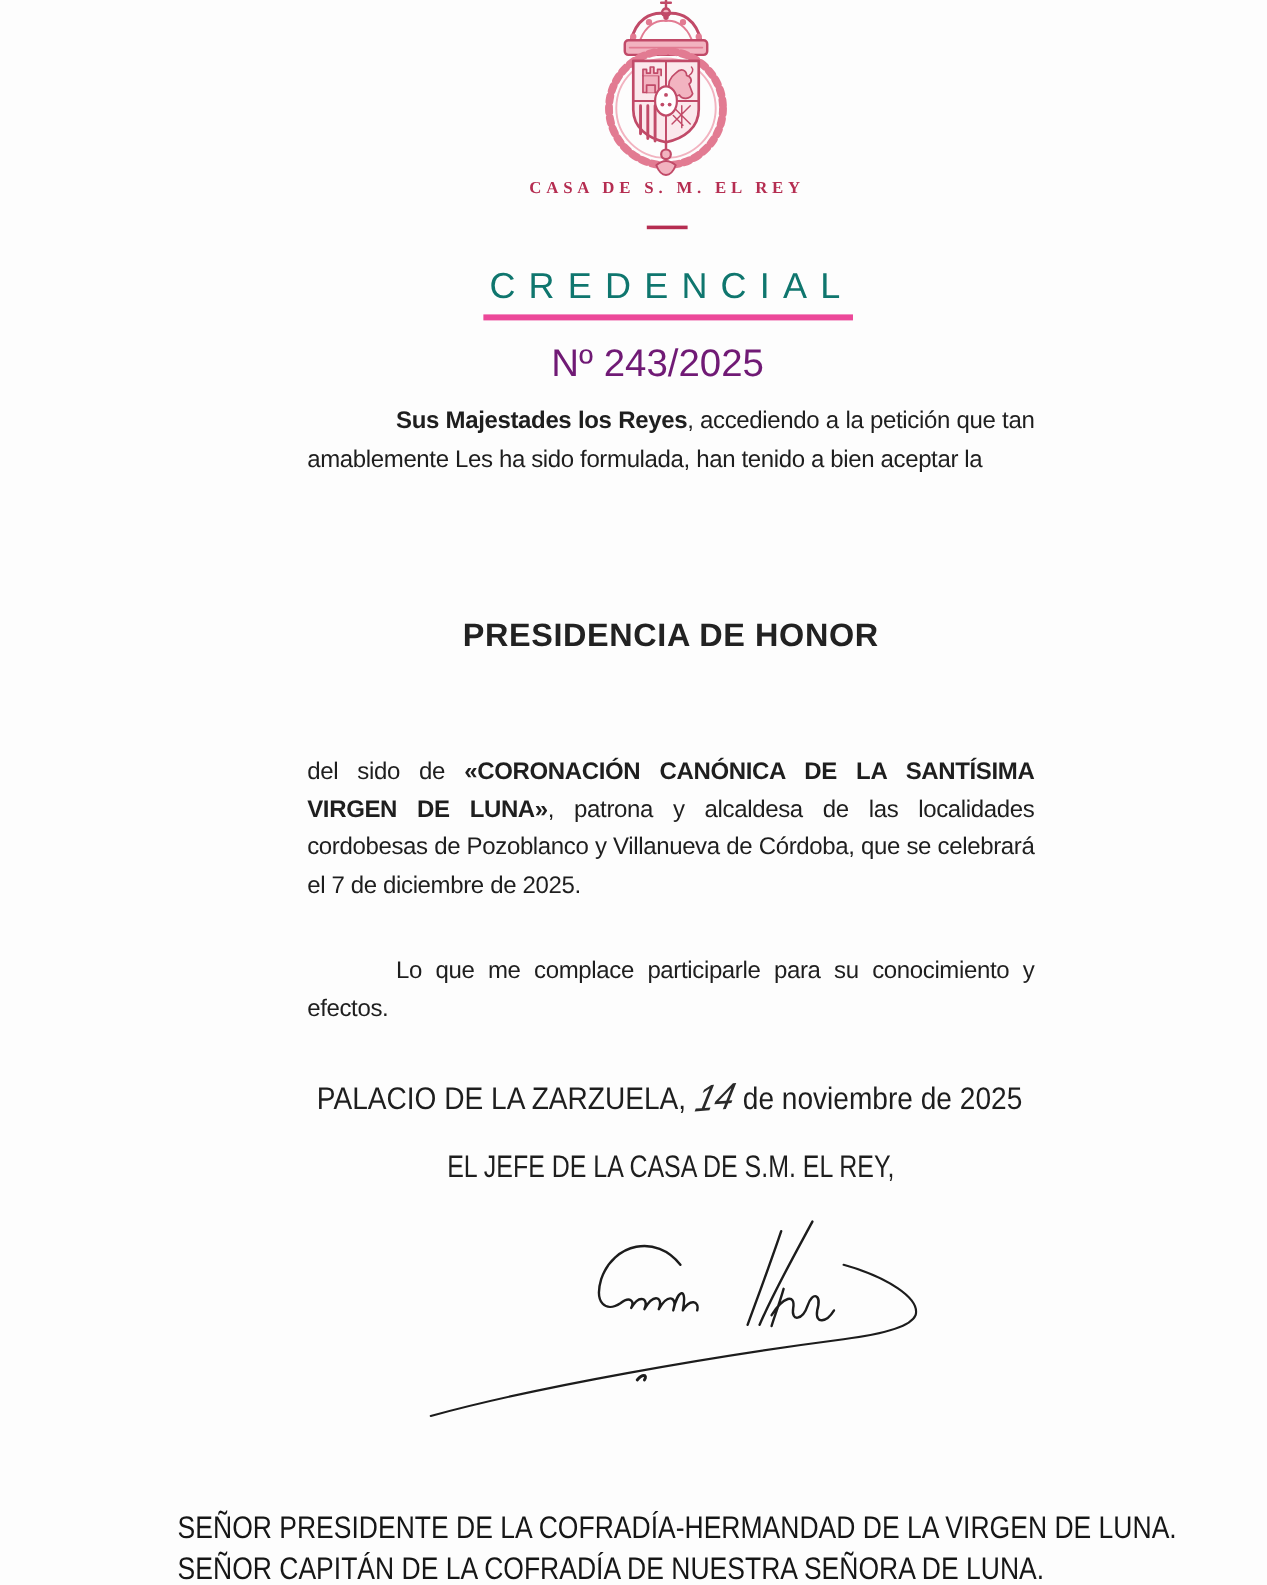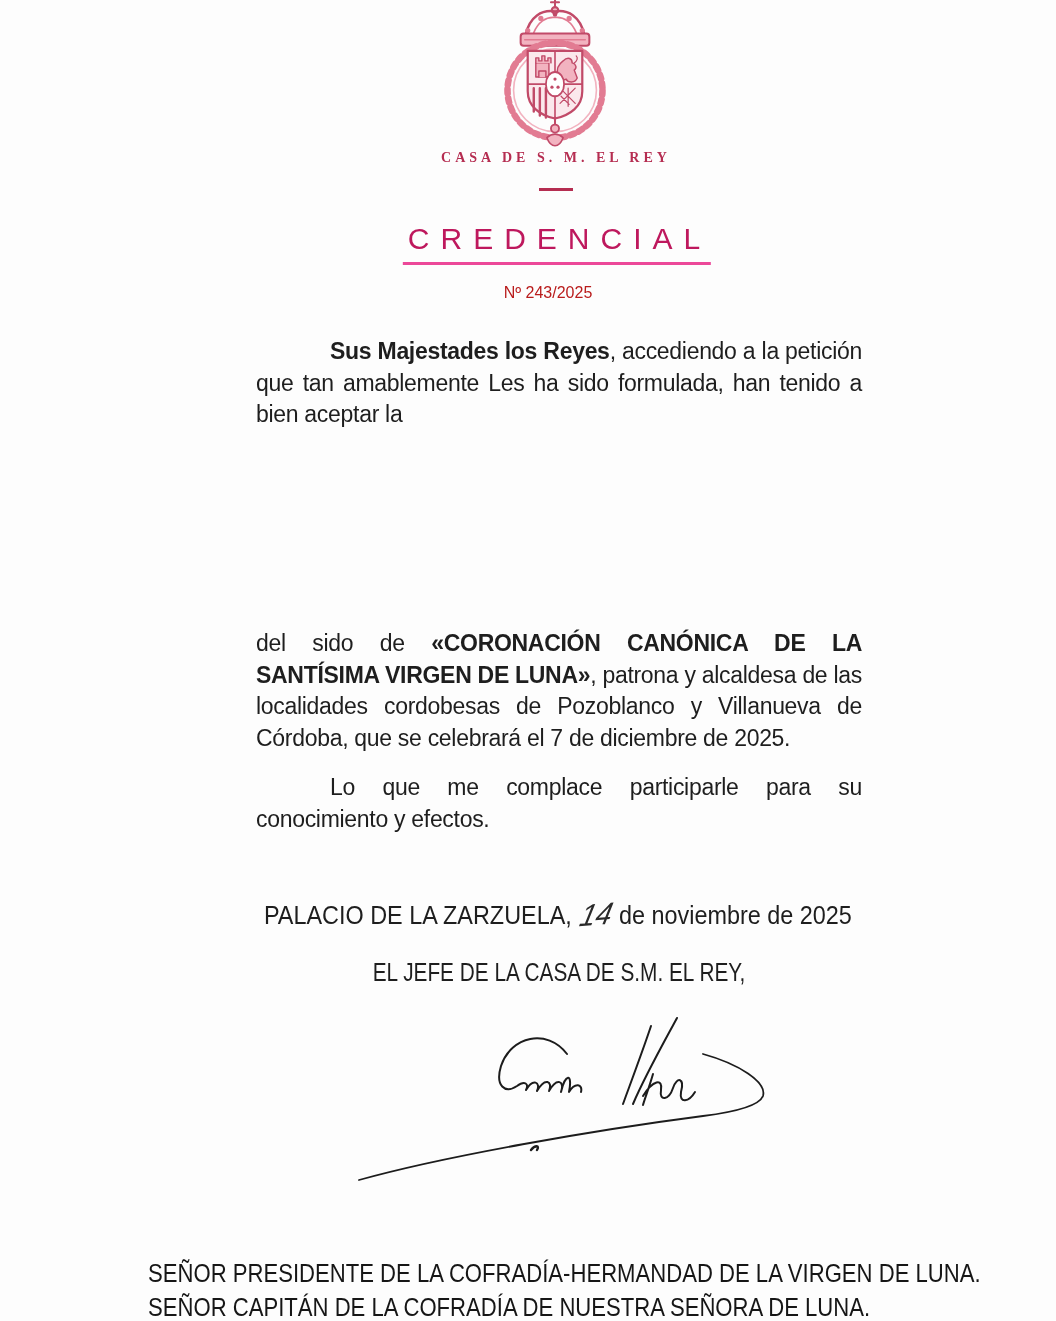--- a/index.html
+++ b/index.html
@@ -15,41 +15,41 @@
     font-family:"Liberation Serif", serif; font-weight:700; font-size:14px;
     letter-spacing:4px; color:#b52d51; white-space:nowrap;
   }
   .org-rule{
     position:absolute; top:188px; left:556px; transform:translateX(-50%);
     width:34px; height:3px; background:#b52d51;
   }
   
   .doc-title{
     position:absolute; top:222px; left:557px; transform:translateX(-50%);
-    font-size:30px; letter-spacing:11px; color:#be185d; white-space:nowrap;
-    border-bottom:3px solid #ec4899; padding:0 0 6px 5px; font-weight:500;
+    font-size:30px; letter-spacing:11px; color:#0f766e; white-space:nowrap;
+    border-bottom:5px solid #ec4899; padding:0 0 6px 5px; font-weight:500;
   }
   .doc-number{
     position:absolute; top:284px; left:548px; transform:translateX(-50%);
-    font-size:16px; color:#b91c1c; white-space:nowrap;
+    font-size:32px; color:#701a75; white-space:nowrap;
   }
   
   .para{
     position:absolute; left:256px; width:606px;
-    font-size:23px; line-height:31.5px; letter-spacing:-0.3px;
+    font-size:20px; line-height:31.5px; letter-spacing:-0.3px;
     text-align:justify; color:#1e1e1e; margin:0;
   }
   .para.indent{text-indent:74px;}
   .p1{top:336px;}
   .heading{
     position:absolute; left:256px; top:514px; width:606px; text-align:center;
     font-size:27px; font-weight:700; letter-spacing:0.5px; color:#222; margin:0;
   }
   .p2{top:628px;}
-  .p3{top:772px;}
+  .p3{top:794px;}
   .b{font-weight:700;}
   
   .dateline{
     position:absolute; left:264px; top:896px; font-size:26px; white-space:nowrap;
     transform:scaleX(0.9); transform-origin:left top; color:#1e1e1e;
   }
   .hand-day{
     display:inline-block; font-size:31px; font-style:italic;
     transform:skewX(-18deg) rotate(-4deg); margin:0 8px 0 10px;
     position:relative; top:1px; color:#2a2a2a;
@@ -115,20 +115,21 @@
   </div>
 
   <div class="org-name">CASA DE S. M. EL REY</div>
   <div class="org-rule"></div>
 
   <div class="doc-title">CREDENCIAL</div>
   <div class="doc-number">Nº 243/2025</div>
 
   <p class="para indent p1"><span class="b">Sus Majestades los Reyes</span><span>, accediendo a la petición que tan amablemente Les ha sido formulada, han tenido a bien aceptar la</span></p>
 
+  <p class="heading">PRESIDENCIA DE HONOR</p>
 
   <p class="para p2"><span>del sido de </span><span class="b">«CORONACIÓN CANÓNICA DE LA SANTÍSIMA VIRGEN DE LUNA»</span><span>, patrona y alcaldesa de las localidades cordobesas de Pozoblanco y Villanueva de Córdoba, que se celebrará el 7 de diciembre de 2025.</span></p>
 
   <p class="para indent p3">Lo que me complace participarle para su conocimiento y efectos.</p>
 
   <div class="dateline"><span>PALACIO DE LA ZARZUELA,</span><span class="hand-day">14</span><span>de noviembre de 2025</span></div>
 
   <div class="signatory">EL JEFE DE LA CASA DE S.M. EL REY,</div>
 
   <div class="signature">

